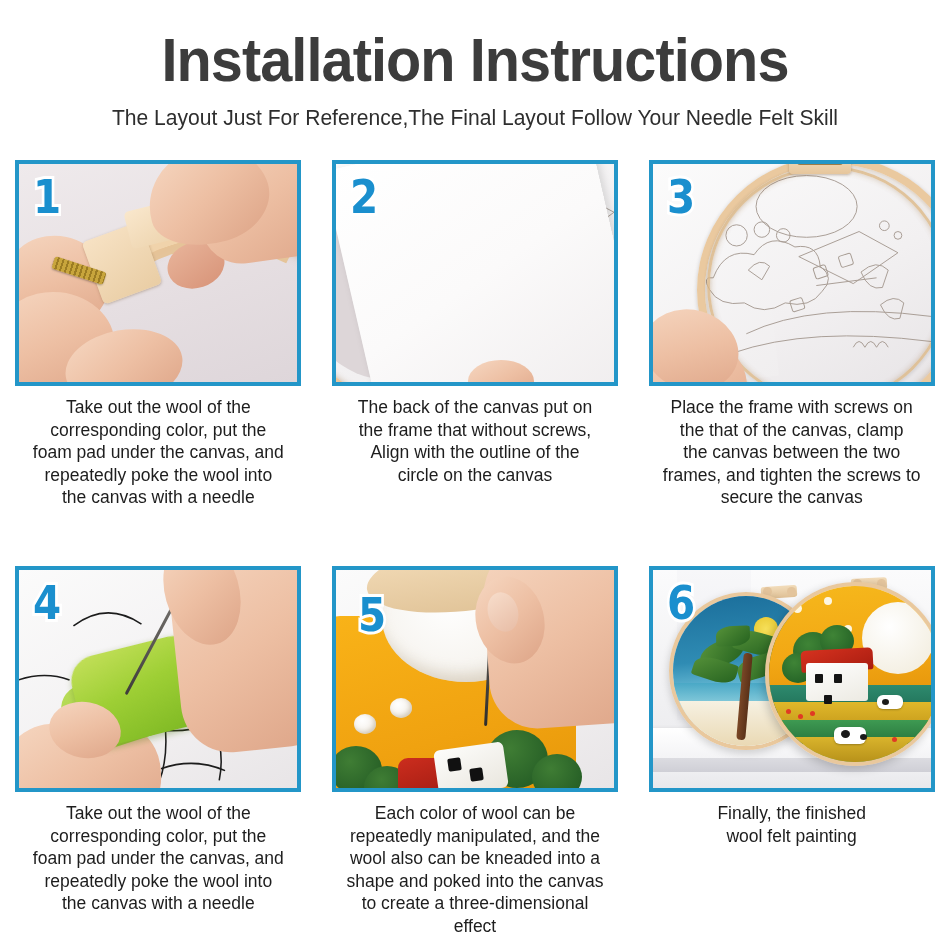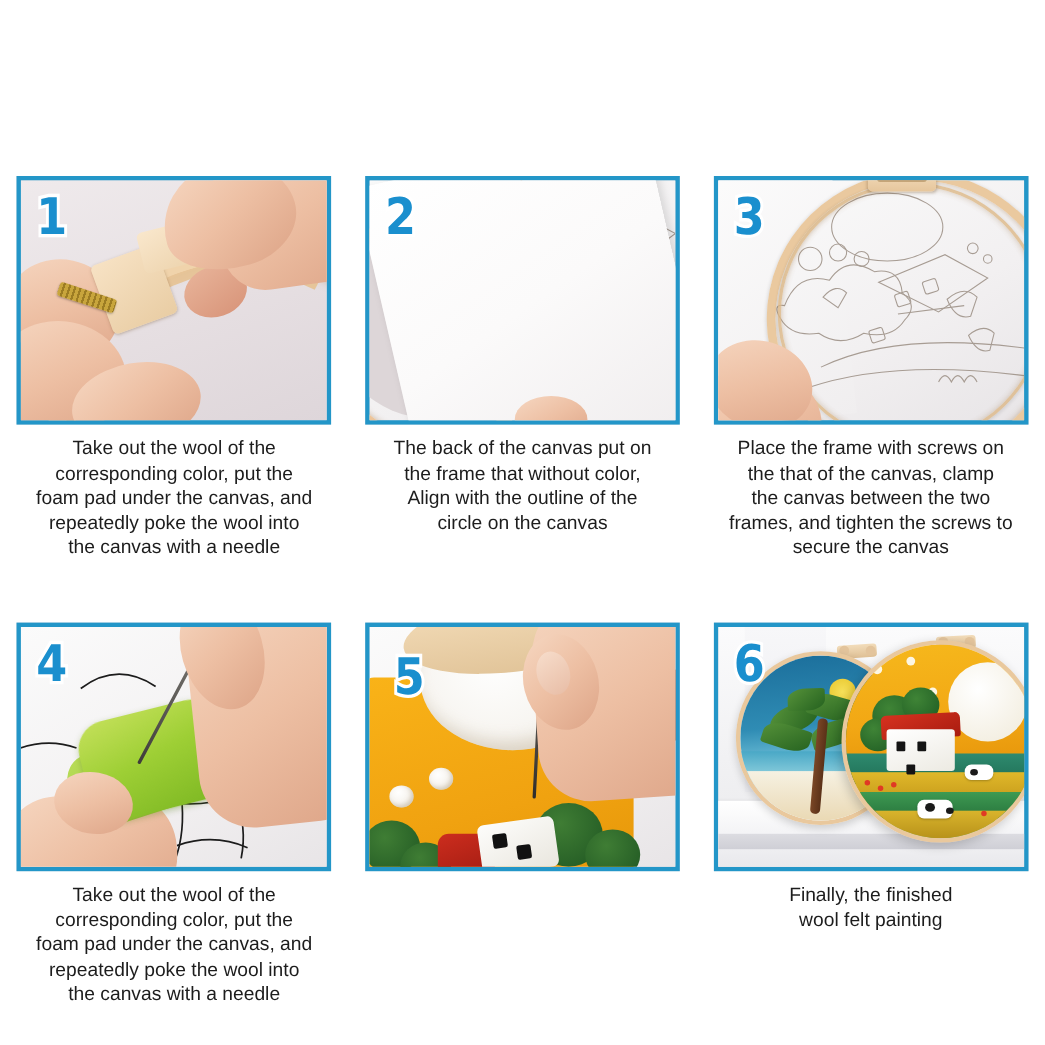--- a/index.html
+++ b/index.html
@@ -389,20 +389,24 @@
   .cowB{position:absolute;background:#ffffff;border-radius:6px;
       box-shadow:0 1px 2px rgba(0,0,0,.25);}
   .cowspot{position:absolute;background:#1a1a1a;border-radius:50%;}
   .flowerB{position:absolute;width:5px;height:5px;border-radius:50%;background:#e03a24;}
 </style>
 </head>
 <body>
 
 <div class="sheet">
 
+  <div class="header">
+    <div class="title">Installation Instructions</div>
+    <div class="subtitle">The Layout Just For Reference,The Final Layout Follow Your Needle Felt Skill</div>
+  </div>
 
   <div class="grid">
 
     <div class="step">
       <div class="photo p1">
         <div class="inner">
           <div class="bg-studio"></div>
           <div class="hoop-arc"></div>
           <div class="hoop-arc2"></div>
           <div class="finger-l skin"></div>
@@ -449,21 +453,21 @@
                 <path d="M186 178 q50 -12 100 -4"></path>
               </g>
             </svg>
           </div>
           <div class="sheetpaper"></div>
           <div class="fingertip skin"></div>
         </div>
         <div class="badge">2</div>
       </div>
       <div class="caption">The back of the canvas put on
-the  frame that without color,
+the  frame that without screws,
 Align with the outline of the
 circle on the canvas</div>
     </div>
 
     <div class="step">
       <div class="photo p3">
         <div class="inner">
           <div class="bg-paper"></div>
           <div class="canvassheet"></div>
           <div class="lineart">
@@ -560,20 +564,26 @@
           <div class="win" style="left:112px;top:188px;width:13px;height:13px"></div>
           <div class="win" style="left:134px;top:198px;width:13px;height:13px"></div>
           <div class="darkblob"></div>
           <div class="needle5"></div>
           <div class="hand5 skin"></div>
           <div class="thumb5 skin"></div>
           <div class="nail5"></div>
         </div>
         <div class="badge shifted">5</div>
       </div>
+      <div class="caption">Each color of wool can be
+repeatedly manipulated, and the
+wool also can be kneaded into a
+shape and poked into the canvas
+to create a three-dimensional
+effect</div>
     </div>
 
     <div class="step">
       <div class="photo p6">
         <div class="inner">
           <div class="wallbg"></div>
           <div class="wallpanel"></div>
           <div class="table"></div>
           <div class="tableedge"></div>
 

